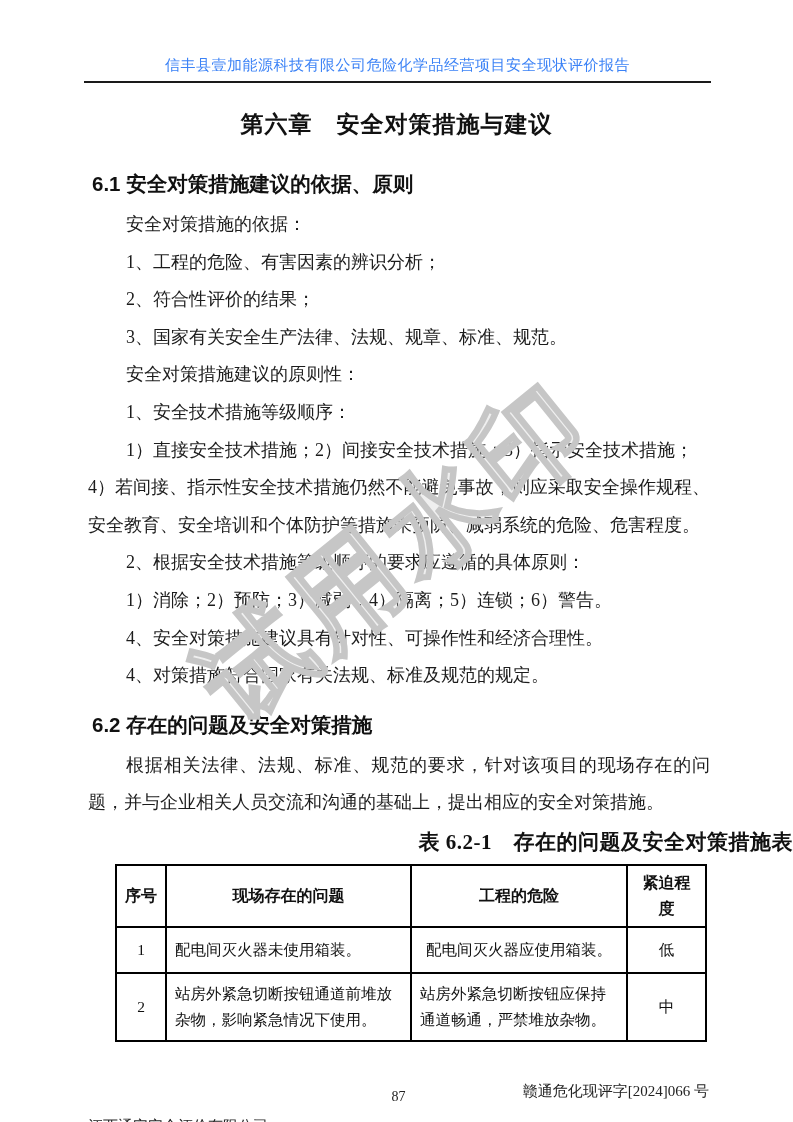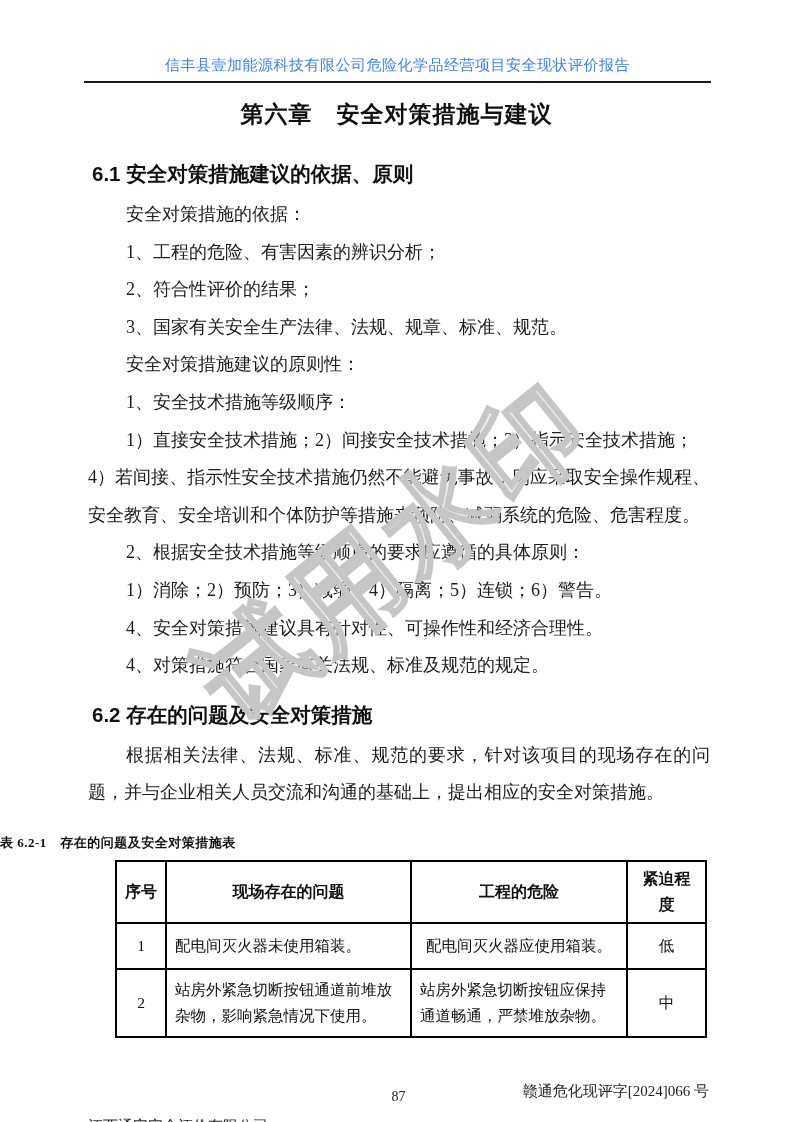--- a/index.html
+++ b/index.html
@@ -10,42 +10,42 @@
   .page{position:relative;width:793px;height:1122px;z-index:1;}
 
   
   .doc-header{
     margin:56px 82px 0 84px;text-align:center;font-size:15px;letter-spacing:0.5px;
     padding-bottom:6px;border-bottom:2px solid #1a1a1a;color:#3b82f6;
   }
 
   
   .chapter-title{
-    margin-top:16px;text-align:center;font-size:23px;font-weight:bold;
+    margin-top:26px;text-align:center;font-size:23px;font-weight:bold;
     font-family:Liberation Sans, sans-serif;color:#111;letter-spacing:1px;
   }
 
   
   .sec-heading{
     margin:30px 84px 0 92px;font-size:20.5px;font-weight:bold;
     font-family:"Liberation Sans","DejaVu Sans",sans-serif;color:#111;
   }
   .sec-heading.h62{margin-top:16px;}
 
   
   .body-block{margin:8px 83px 0 88px;font-size:18px;color:#1c1c1c;}
   .line{line-height:37.6px;white-space:nowrap;}
   .line.indent{padding-left:38px;}
   .line.wrapline{white-space:normal;}
   .line.justify{white-space:normal;text-align:justify;text-align-last:justify;}
   .line.justify-indent{white-space:normal;text-align:justify;text-align-last:justify;text-indent:38px;}
 
   
   .table-caption{
-    margin-top:22px;text-align:left;font-size:13px;font-weight:bold;color:#111;
+    margin-top:6px;text-align:right;font-size:21px;font-weight:bold;color:#111;
     font-family:"Liberation Serif","DejaVu Serif",serif;letter-spacing:0.5px;
   }
 
   
   table.issues{
     border-collapse:collapse;table-layout:fixed;margin:8px 0 0 115px;width:590px;
     font-size:15.5px;color:#111;padding-left:12px;
   }
   table.issues th,table.issues td{
     border:2px solid #000;padding:4px 8px;vertical-align:middle;line-height:26px;

